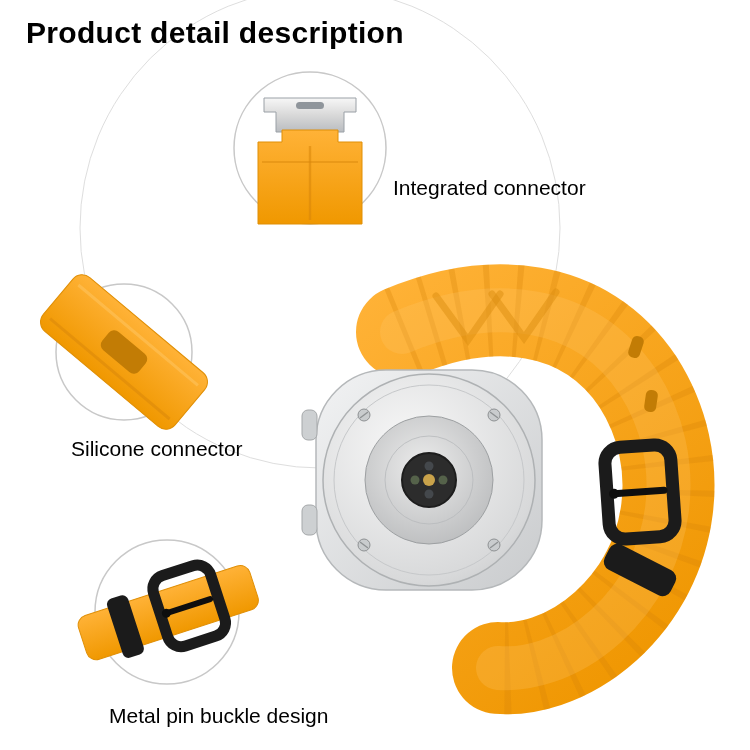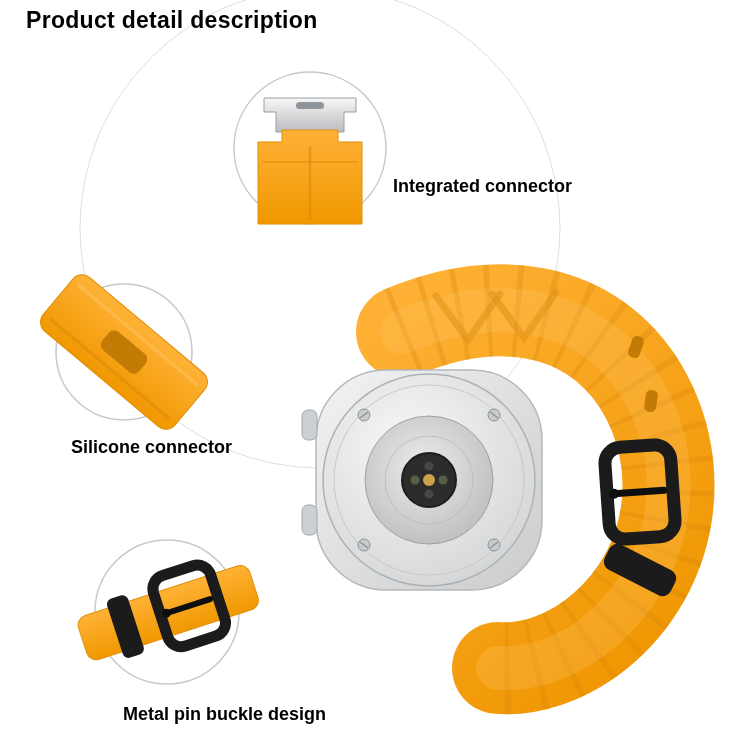--- a/index.html
+++ b/index.html
@@ -1,24 +1,24 @@
 <!DOCTYPE html>
 <html><head>
 <meta charset="utf-8">
 <style>
   html,body{margin:0;padding:0;background:#fff;}
   .stage{position:relative;width:750px;height:750px;background:#fff;overflow:hidden;
          font-family:"Liberation Sans",sans-serif;}
   .stage svg{position:absolute;left:0;top:0;}
-  .page-title{position:absolute;left:26px;top:7px;font-size:23px;font-weight:bold;
+  .page-title{position:absolute;left:26px;top:16px;font-size:30px;font-weight:bold;
               color:#000;letter-spacing:.3px;white-space:nowrap;}
-  .callout-label{position:absolute;font-size:18px;font-weight:bold;color:#000;white-space:nowrap;}
+  .callout-label{position:absolute;font-size:21px;font-weight:normal;color:#000;white-space:nowrap;}
   .lbl-connector{left:393px;top:176px;}
   .lbl-silicone{left:71px;top:437px;}
-  .lbl-buckle{left:123px;top:704px;}
+  .lbl-buckle{left:109px;top:704px;}
 </style>
 </head>
 <body>
 
 <div class="stage">
 
   <svg width="750" height="750" viewBox="0 0 750 750">
     <defs>
       <linearGradient id="gradStrap" gradientUnits="userSpaceOnUse" x1="380" y1="280" x2="680" y2="660">
         <stop offset="0" stop-color="#FFB237"></stop>

